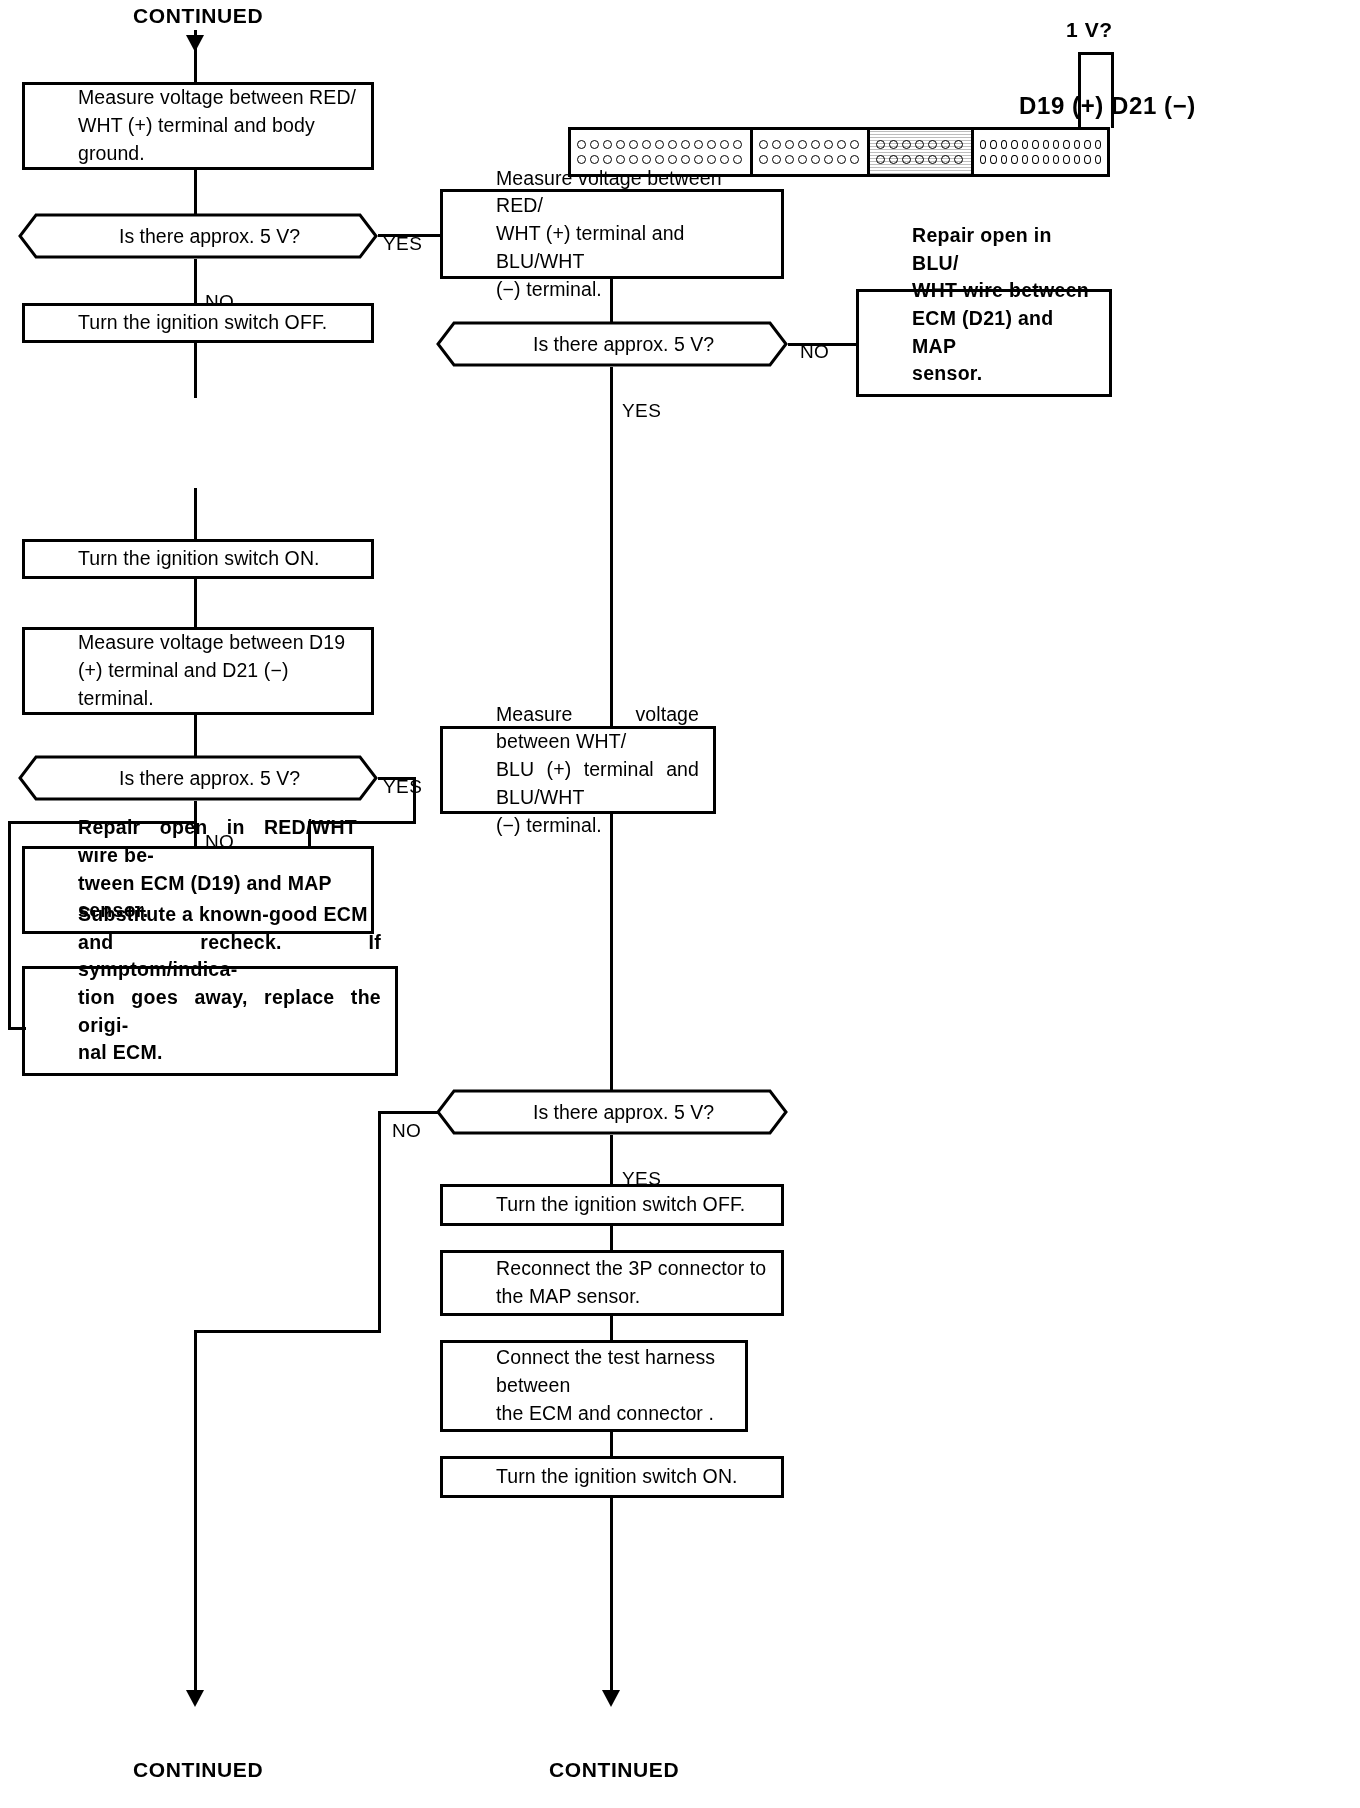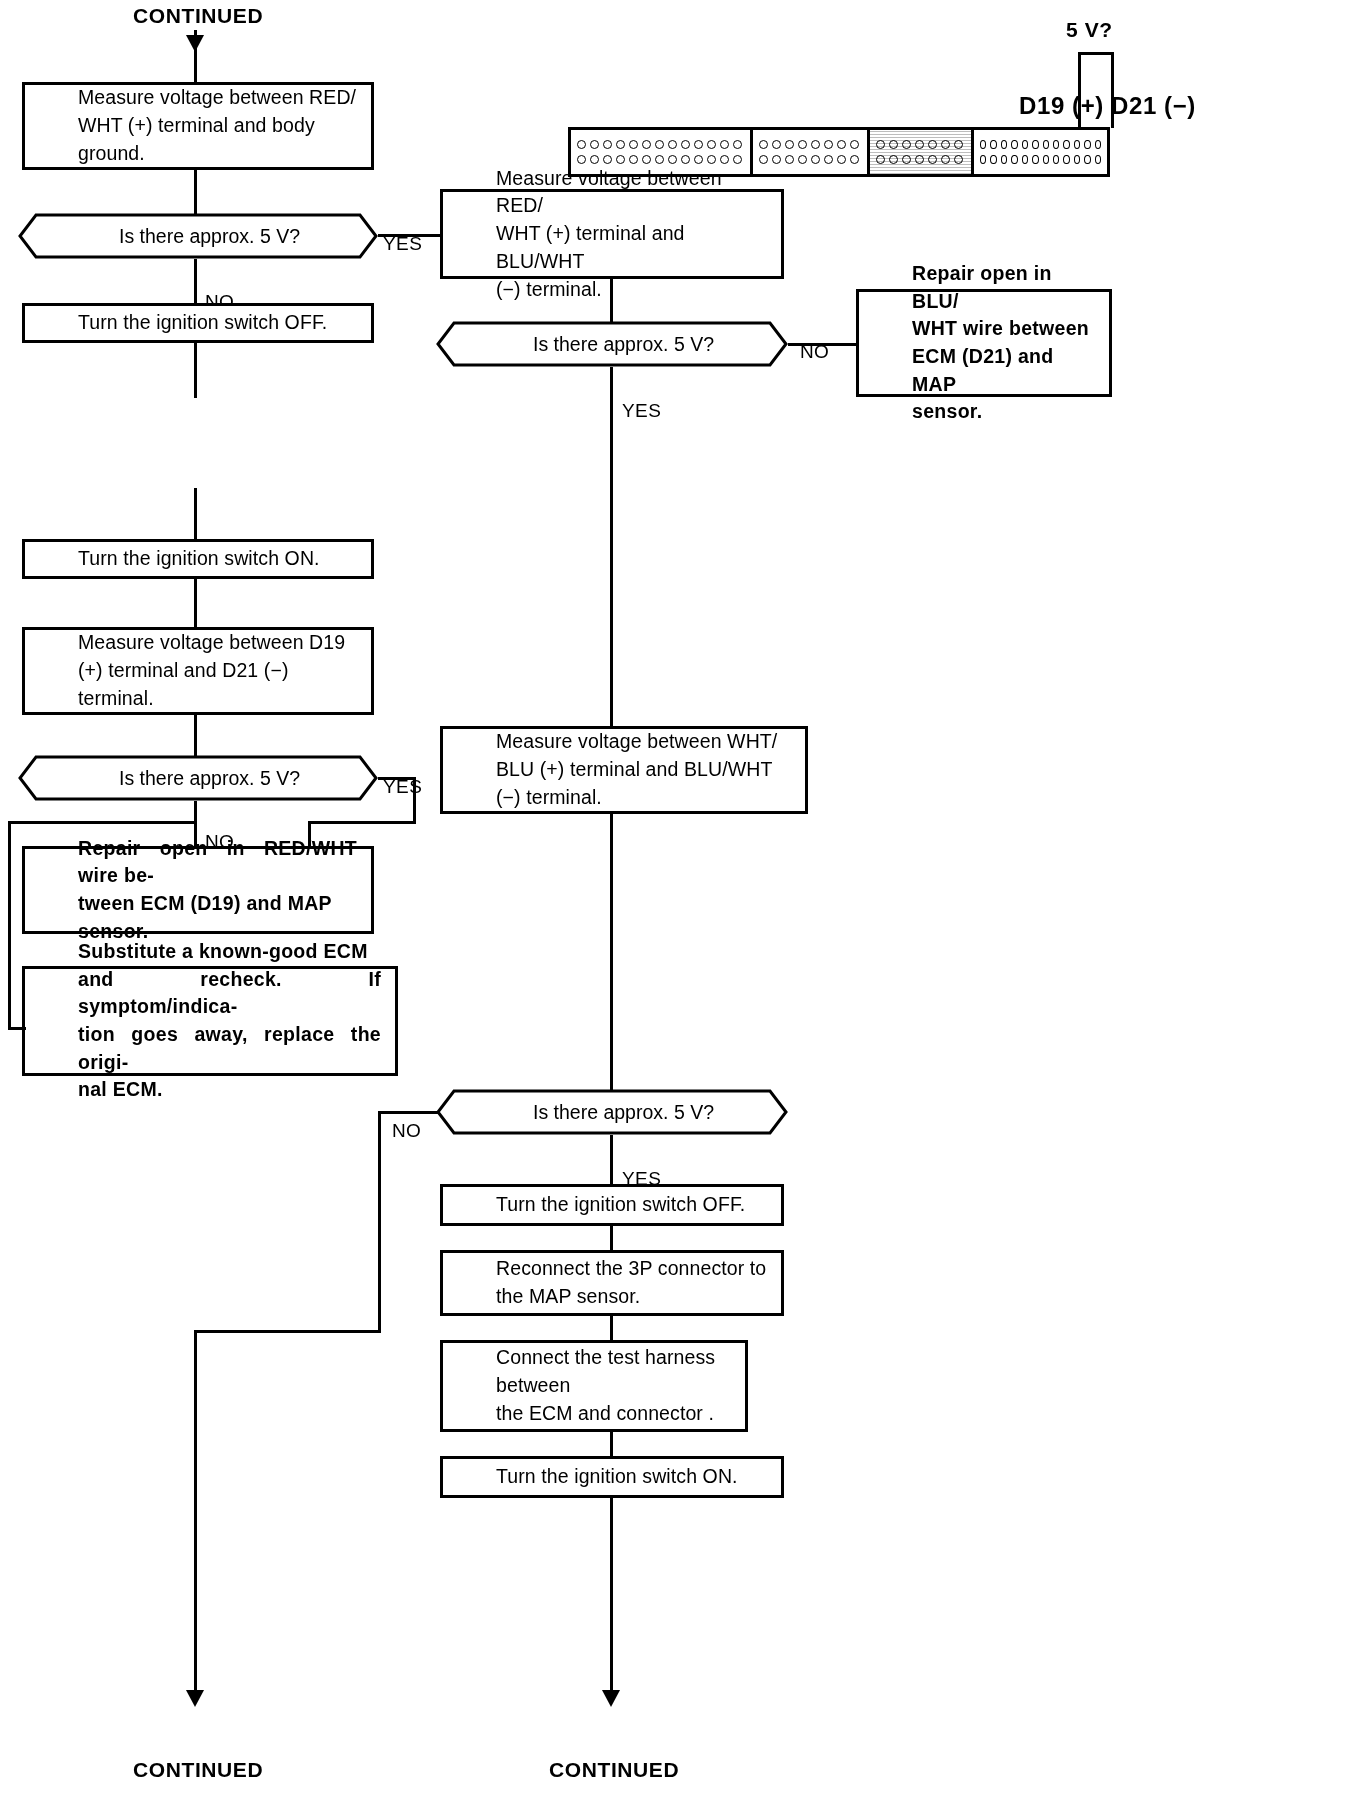--- a/index.html
+++ b/index.html
@@ -22,21 +22,21 @@
     box-sizing:border-box;
     border:3px solid #000;
     background:#fff;
     display:flex;
     align-items:center;
     padding:6px 14px;
     font-size:19.5px;
     line-height:1.42;
     letter-spacing:.1px;
   }
-  .node.bold{font-weight:bold;letter-spacing:.3px;}
+  .node.bold{font-weight:bold;letter-spacing:.3px;align-items:flex-end;}
   .node .txt{width:100%;white-space:pre-line;margin-left:39px;}
   .node.just .txt{text-align:justify;text-align-last:left;}
 
   
   .decision{
     position:absolute;
     box-sizing:border-box;
     display:flex;
     align-items:center;
     justify-content:center;
@@ -294,21 +294,21 @@
         <span class="pin"></span>
           <span class="pin"></span>
           <span class="pin"></span>
         <span class="pin"></span>
           <span class="pin"></span>
           <span class="pin"></span>
       </div>
     </div>
   </div>
 
-  <div class="cap" style="left:1066px;top:18px;">5 V?</div>
+  <div class="cap" style="left:1066px;top:18px;">1 V?</div>
   <div class="ln lnh" style="left:1078px;top:52px;width:36px;"></div>
   <div class="ln lnv" style="left:1078px;top:52px;height:76px;"></div>
   <div class="ln lnv" style="left:1111px;top:52px;height:76px;"></div>
   <div class="cap small" style="left:1001px;top:92px;">D19 (+)</div>
   <div class="cap small" style="left:1093px;top:92px;">D21 (−)</div>
 
   <div class="node" style="left:440px;top:189px;width:344px;height:90px;">
     <span class="txt">Measure voltage between RED/
 WHT (+) terminal and BLU/WHT
 (−) terminal.</span>
@@ -328,21 +328,21 @@
   <div class="node bold" style="left:856px;top:289px;width:256px;height:108px;">
     <span class="txt">Repair open in BLU/
 WHT wire between
 ECM (D21) and MAP
 sensor.</span>
   </div>
 
   <div class="blabel" style="left:622px;top:372px;">YES</div>
   <div class="ln lnv" style="left:610px;top:367px;height:361px;"></div>
 
-  <div class="node just" style="left:440px;top:726px;width:368px;height:88px;">
+  <div class="node just" style="left:440px;top:726px;width:276px;height:88px;">
     <span class="txt">Measure voltage between WHT/
 BLU (+) terminal and BLU/WHT
 (−) terminal.</span>
   </div>
   <div class="ln lnv" style="left:610px;top:814px;height:277px;"></div>
 
   <div class="decision" style="left:436px;top:1089px;width:352px;height:46px;">
     <svg class="hexsvg" viewBox="0 0 352 46" preserveAspectRatio="none">
       <polygon points="18,2 334,2 350,23 334,44 18,44 2,23" fill="#fff" stroke="#000" stroke-width="3"></polygon>
     </svg>

